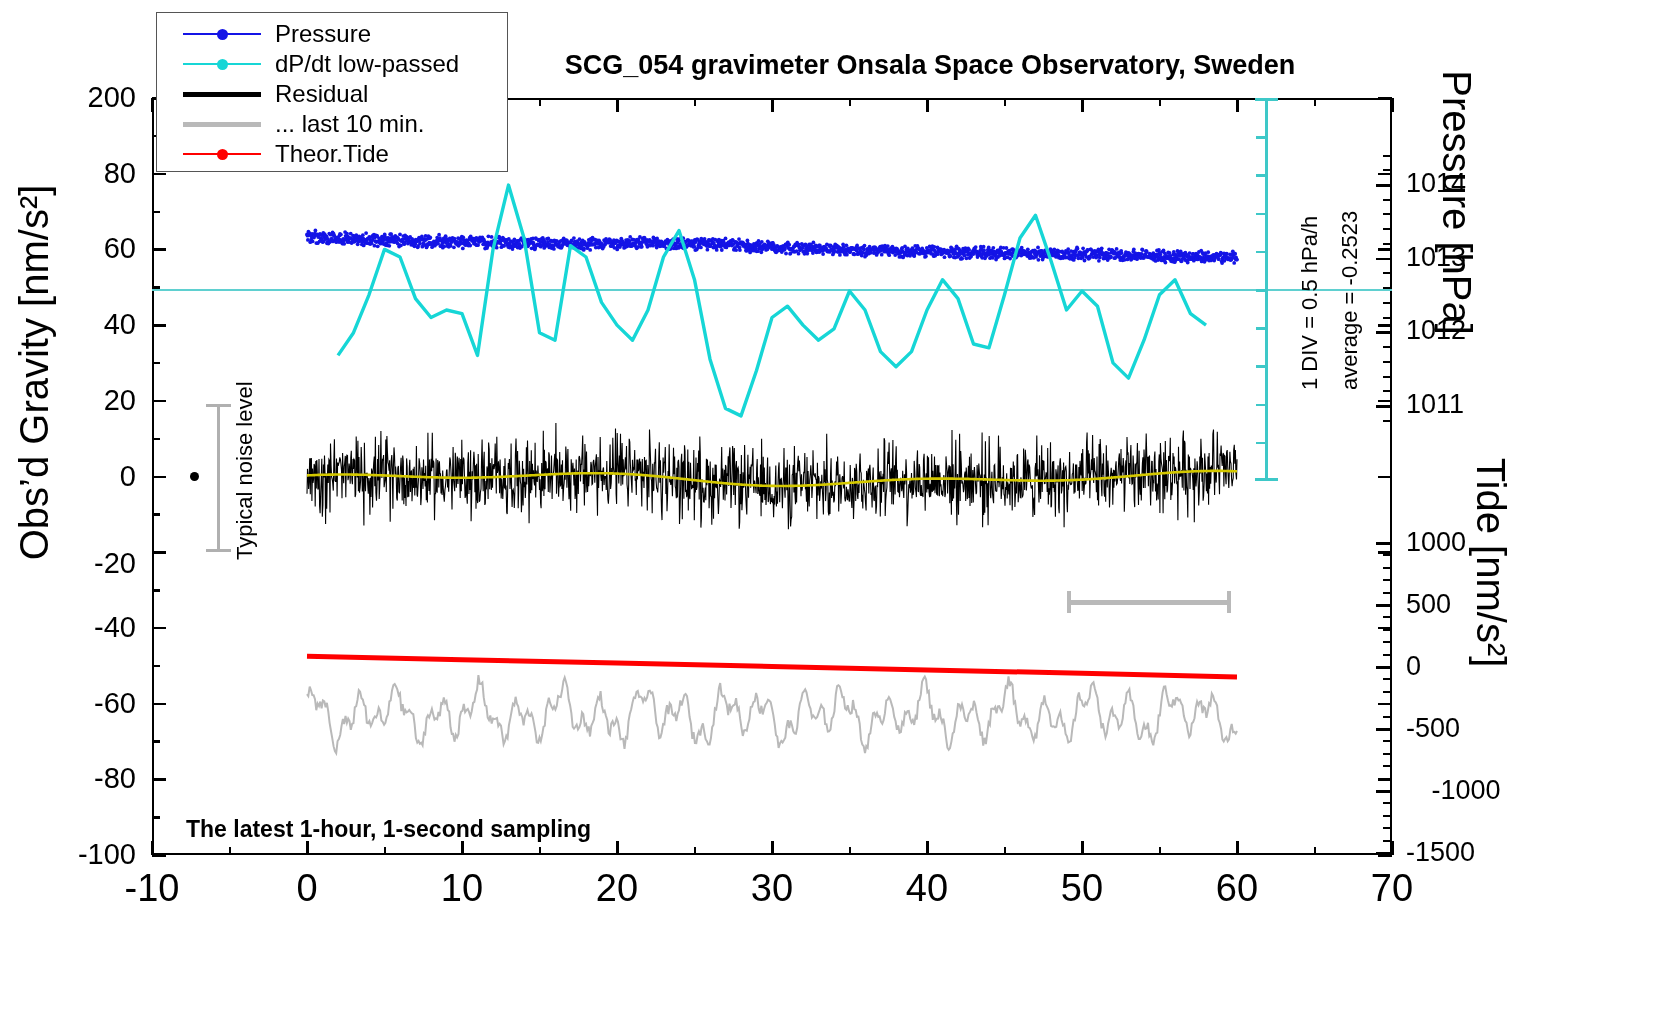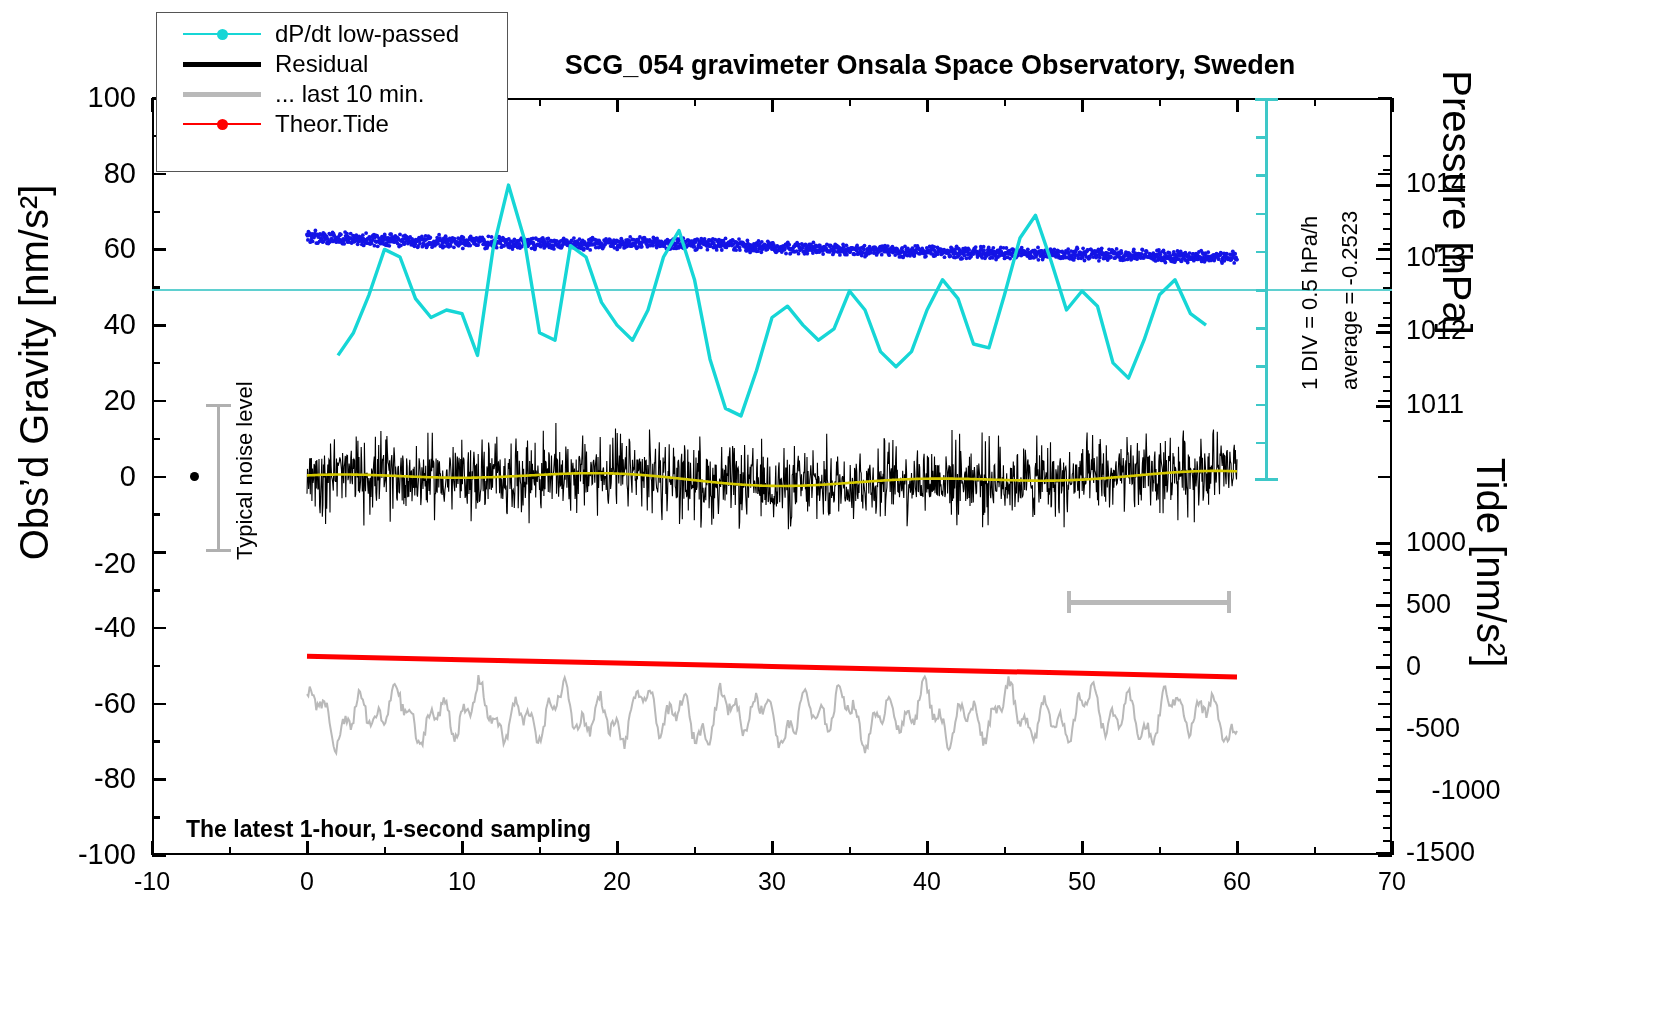--- a/index.html
+++ b/index.html
@@ -14,21 +14,21 @@
   .ylab{
     position:absolute;width:80px;text-align:right;
     font-size:29px;color:#000;line-height:1;
   }
   .ylab-r{
     position:absolute;width:120px;text-align:left;
     font-size:27px;color:#000;line-height:1;
   }
   .xlab{
     position:absolute;width:90px;text-align:center;
-    font-size:25px;color:#000;line-height:1;
+    font-size:38px;color:#000;line-height:1;
   }
 
   
   #ylabel-left{
     position:absolute;left:-286px;top:350px;width:640px;text-align:center;
     font-size:40px;transform:rotate(-90deg);transform-origin:center center;
     white-space:nowrap;
   }
   #ylabel-pressure{
     position:absolute;left:1216px;top:180px;width:480px;text-align:center;
@@ -2252,21 +2252,21 @@
       <div class="tickmark" style="left: 1383px; top: 765.2px; width: 9px; height: 2px;"></div>
       <div class="tickmark" style="left: 1383px; top: 777.6px; width: 9px; height: 2px;"></div>
       <div class="tickmark" style="left: 1383px; top: 790px; width: 9px; height: 2px;"></div>
       <div class="tickmark" style="left: 1383px; top: 802.4px; width: 9px; height: 2px;"></div>
       <div class="tickmark" style="left: 1383px; top: 814.8px; width: 9px; height: 2px;"></div>
       <div class="tickmark" style="left: 1383px; top: 827.2px; width: 9px; height: 2px;"></div>
       <div class="tickmark" style="left: 1383px; top: 839.6px; width: 9px; height: 2px;"></div>
     </div>
 
   <div id="ylabels-left">
-      <div class="ylab" style="left: 56px; top: 83px;">100</div>
+      <div class="ylab" style="left: 56px; top: 83px;">200</div>
       <div class="ylab" style="left: 56px; top: 158.7px;">80</div>
       <div class="ylab" style="left: 56px; top: 234.4px;">60</div>
       <div class="ylab" style="left: 56px; top: 310.1px;">40</div>
       <div class="ylab" style="left: 56px; top: 385.8px;">20</div>
       <div class="ylab" style="left: 56px; top: 461.5px;">0</div>
       <div class="ylab" style="left: 56px; top: 537.2px; margin-top: 12px;">-20</div>
       <div class="ylab" style="left: 56px; top: 612.9px;">-40</div>
       <div class="ylab" style="left: 56px; top: 688.6px;">-60</div>
       <div class="ylab" style="left: 56px; top: 764.3px;">-80</div>
       <div class="ylab" style="left: 56px; top: 840px;">-100</div>
@@ -2297,20 +2297,27 @@
       <div class="xlab" style="left: 1347px; top: 869px;">70</div>
     </div>
 
   <div id="ylabel-left">Obs’d Gravity [nm/s²]</div>
   <div id="ylabel-pressure">Pressure [hPa]</div>
   <div id="ylabel-tide">Tide [nm/s²]</div>
 
   <div id="legend">
       <div class="legend-row">
         <span class="legend-key">
+          <span class="lk-line" style="background: rgb(20, 20, 230);"></span>
+          <span class="lk-dot" style="background: rgb(20, 20, 230);"></span>
+        </span>
+        <span class="legend-label">Pressure</span>
+      </div>
+      <div class="legend-row">
+        <span class="legend-key">
           <span class="lk-line" style="background: rgb(22, 214, 214);"></span>
           <span class="lk-dot" style="background: rgb(22, 214, 214);"></span>
         </span>
         <span class="legend-label">dP/dt low-passed</span>
       </div>
       <div class="legend-row">
         <span class="legend-key">
           <span class="lk-line thick" style="background: rgb(0, 0, 0);"></span>
         </span>
         <span class="legend-label">Residual</span>

